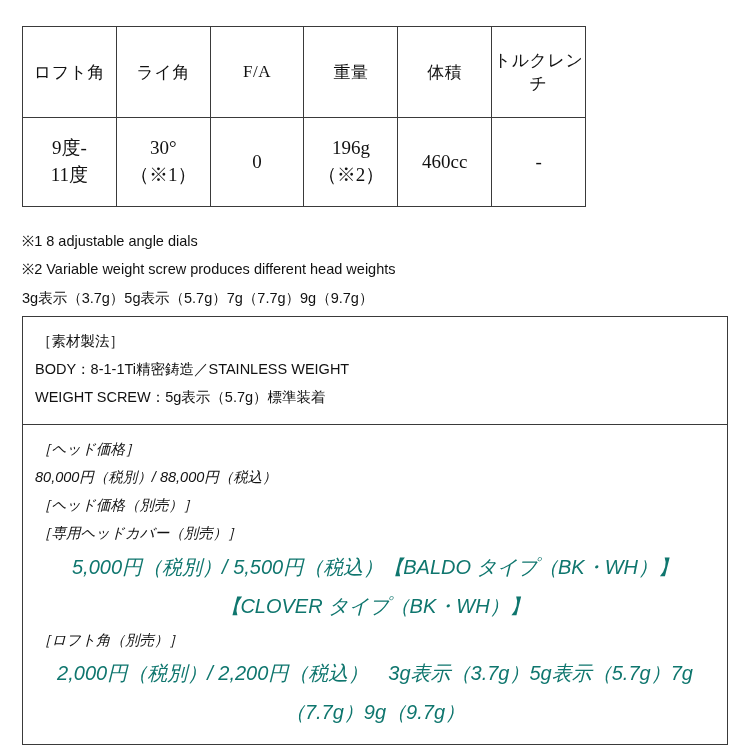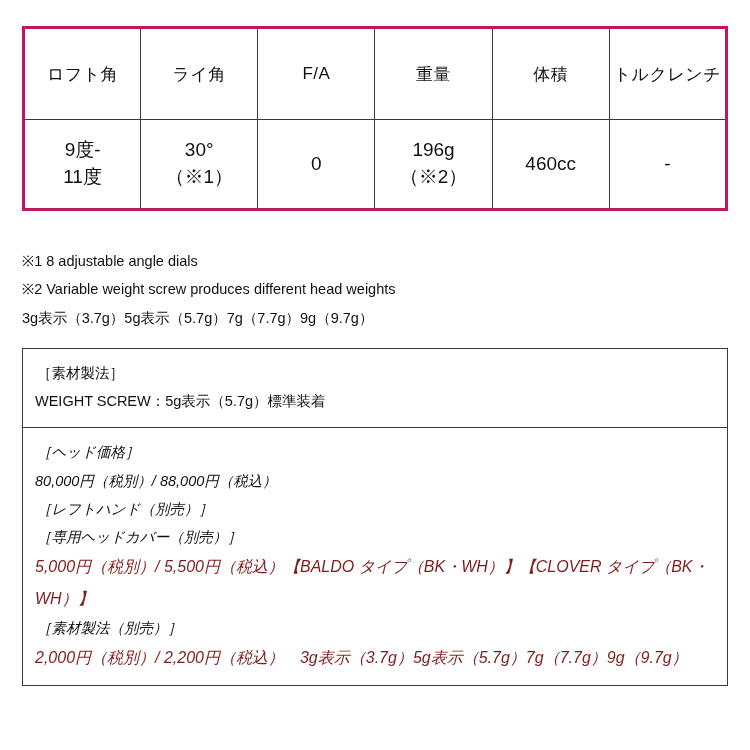--- a/index.html
+++ b/index.html
@@ -18,23 +18,24 @@
     width: 750px;
     height: 750px;
     box-sizing: border-box;
     padding: 26px 22px 0 22px;
     position: relative;
   }
 
   
   table.spec {
     border-collapse: collapse;
-    width: 706px;
+    width: 564px;
     table-layout: fixed;
-    border: 3px solid #be185d;
+    border: 1px solid #be185d;
+    font-family: Liberation Serif, serif;
   }
   table.spec th, table.spec td {
     border: 1px solid #3a3a3a;
     text-align: center;
     vertical-align: middle;
     font-weight: normal;
   }
   table.spec th {
     height: 88px;
     font-size: 17px;
@@ -47,32 +48,32 @@
     line-height: 1.45;
     color: #111;
   }
   .cell-2line {
     display: block;
     line-height: 1.4;
   }
 
   
   .notes {
-    margin-top: 36px;
+    margin-top: 20px;
     font-size: 14.5px;
     line-height: 1.95;
     color: #111;
   }
   .notes div {
     white-space: nowrap;
   }
 
   
   .infobox {
-    margin-top: 16px;
+    margin-top: 4px;
     width: 706px;
     box-sizing: border-box;
     border: 1px solid #3a3a3a;
   }
   .section {
     padding: 10px 12px 12px 12px;
   }
   .section + .section {
     border-top: 1px solid #3a3a3a;
     font-style: italic;
@@ -82,23 +83,24 @@
     line-height: 1.95;
     color: #111;
   }
   .section .line.heading {
     padding-left: 2px;
   }
   .section .line.indent {
     padding-left: 2px;
   }
   .wrapline {
-    font-size: 16px;
+    font-size: 20px;
     line-height: 1.95;
-    color: #7f1d1d;
+    color: #0f766e;
+    text-align: center;
   }
 </style>
 </head>
 <body>
 
 <div class="page">
 
   <table class="spec">
     <thead>
       <tr>
@@ -140,28 +142,29 @@
   <div class="notes">
     <div>※1  8 adjustable angle dials</div>
     <div>※2 Variable weight screw produces different head weights</div>
     <div>3g表示（3.7g）5g表示（5.7g）7g（7.7g）9g（9.7g）</div>
   </div>
 
   <div class="infobox">
 
     <div class="section">
       <div class="line heading">［素材製法］</div>
+      <div class="line">BODY：8-1-1Ti精密鋳造／STAINLESS WEIGHT</div>
       <div class="line">WEIGHT SCREW：5g表示（5.7g）標準装着</div>
     </div>
 
     <div class="section">
       <div class="line indent">［ヘッド価格］</div>
       <div class="line">80,000円（税別）/  88,000円（税込）</div>
-      <div class="line indent">［レフトハンド（別売）］</div>
+      <div class="line indent">［ヘッド価格（別売）］</div>
       <div class="line indent">［専用ヘッドカバー（別売）］</div>
       <div class="wrapline">5,000円（税別）/  5,500円（税込）【BALDO タイプ（BK・WH）】【CLOVER タイプ（BK・WH）】</div>
-      <div class="line indent">［素材製法（別売）］</div>
+      <div class="line indent">［ロフト角（別売）］</div>
       <div class="wrapline">2,000円（税別）/  2,200円（税込）　3g表示（3.7g）5g表示（5.7g）7g（7.7g）9g（9.7g）</div>
     </div>
 
   </div>
 
 </div>
 
 </body></html>

